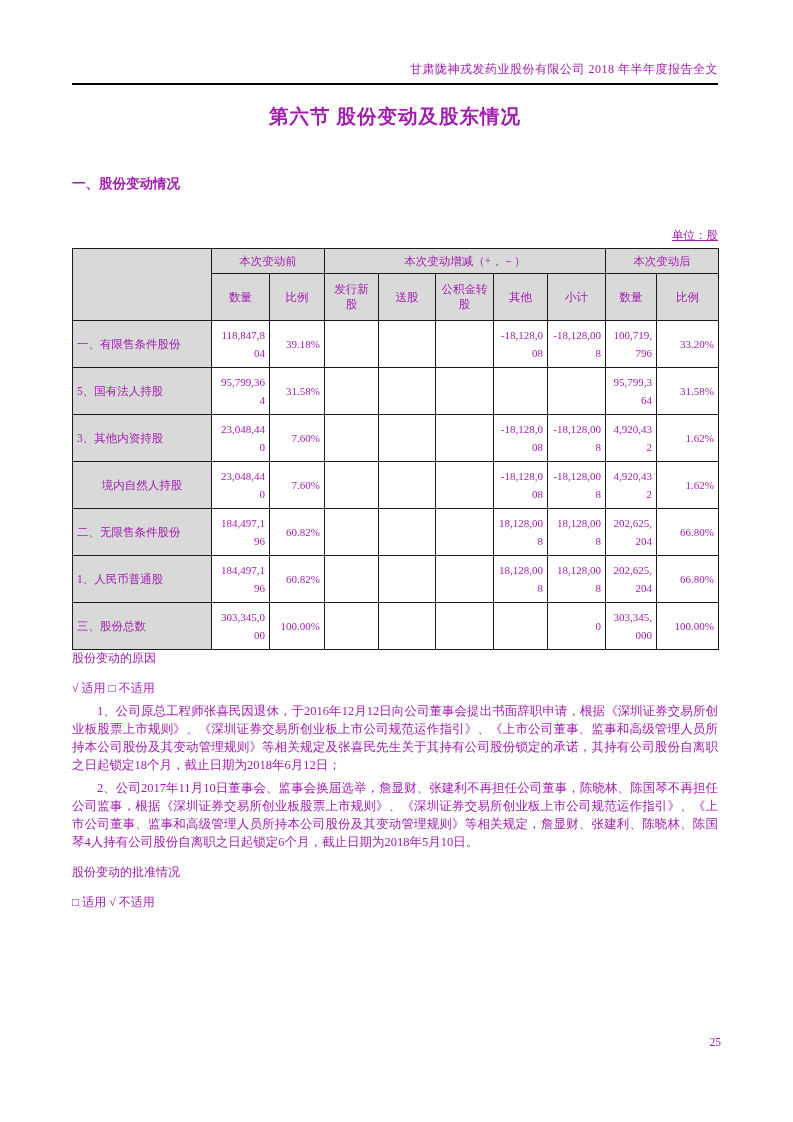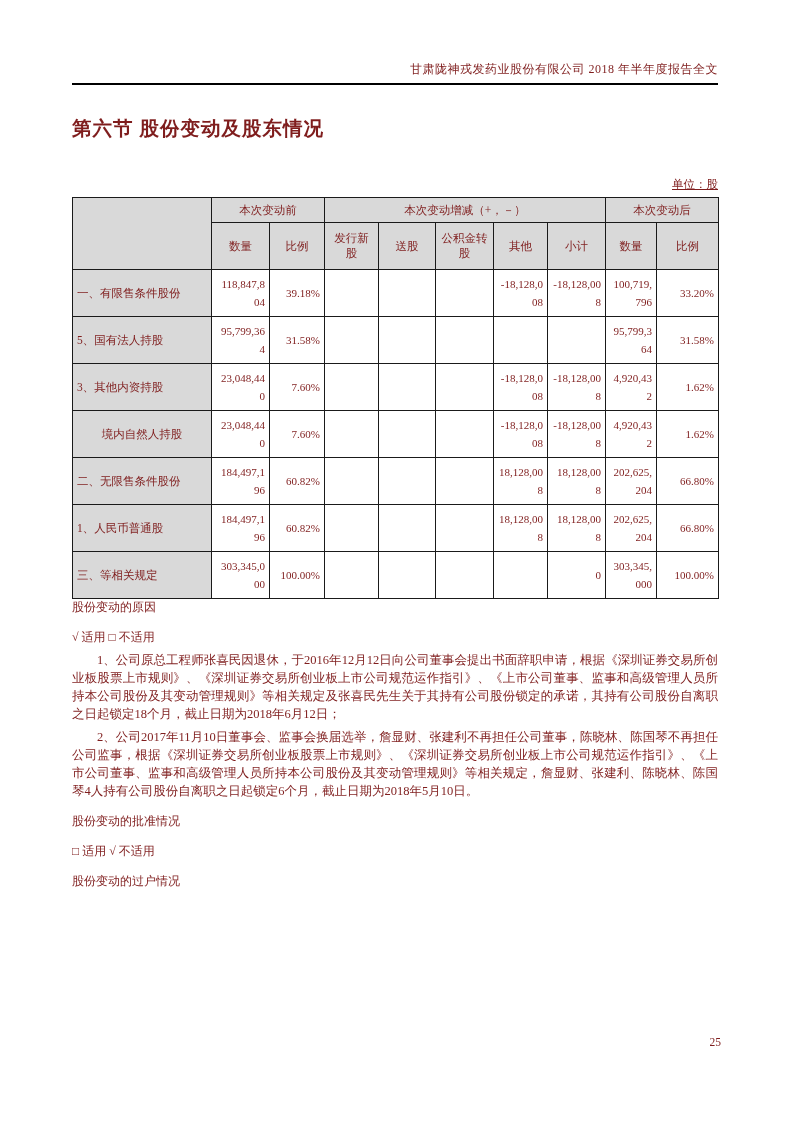--- a/index.html
+++ b/index.html
@@ -4,39 +4,40 @@
 <style>
   * { margin: 0; padding: 0; box-sizing: border-box; }
   html, body { background: #888; }
   .page {
     position: relative;
     width: 793px;
     height: 1122px;
     margin: 0 auto;
     background: #ffffff;
     font-family: "Liberation Serif", "DejaVu Serif", serif;
-    color: #7f1d1d;
+    color: #a21caf;
     overflow: hidden;
   }
   .content {
     position: absolute;
     left: 72px;
     width: 646px;
     top: 0;
   }
   .running-header {
     padding-top: 61px;
     padding-bottom: 5px;
     border-bottom: 2px solid #000;
     text-align: right;
     font-size: 12px;
     letter-spacing: 0.5px;
   }
   .chapter-title {
-    margin-top: 30px;
+    margin-top: 18px;
+    text-align: center;
     font-size: 19.5px;
     font-weight: bold;
     letter-spacing: 1px;
   }
   .section-heading {
     margin-top: 45px;
     font-size: 13.5px;
     font-weight: bold;
   }
   .subsection-heading {
@@ -107,20 +108,21 @@
 
 <div class="page">
   <div class="content">
 
     <div class="running-header">
       <span>甘肃陇神戎发药业股份有限公司 2018 年半年度报告全文</span>
     </div>
 
     <div class="chapter-title">第六节 股份变动及股东情况</div>
 
+    <div class="section-heading">一、股份变动情况</div>
 
 
     <div class="unit-line">单位：股</div>
 
     <table class="share-table">
       <colgroup>
         <col style="width:139px">
           <col style="width:58px">
           <col style="width:55px">
         <col style="width:54px">
@@ -217,21 +219,21 @@
             <td class="num-cell">60.82%</td>
             <td class="num-cell"></td>
             <td class="num-cell"></td>
             <td class="num-cell"></td>
             <td class="num-cell">18,128,008</td>
             <td class="num-cell">18,128,008</td>
             <td class="num-cell">202,625,204</td>
             <td class="num-cell">66.80%</td>
           </tr>
           <tr>
-            <td class="label-cell">三、等相关规定</td>
+            <td class="label-cell">三、股份总数</td>
             <td class="num-cell">303,345,000</td>
             <td class="num-cell">100.00%</td>
             <td class="num-cell"></td>
             <td class="num-cell"></td>
             <td class="num-cell"></td>
             <td class="num-cell"></td>
             <td class="num-cell">0</td>
             <td class="num-cell">303,345,000</td>
             <td class="num-cell">100.00%</td>
           </tr>
@@ -239,18 +241,17 @@
     </table>
 
     <div class="note-line">股份变动的原因</div>
     <div class="note-line spaced">√ 适用 □ 不适用</div>
 
     <p class="para">1、公司原总工程师张喜民因退休，于2016年12月12日向公司董事会提出书面辞职申请，根据《深圳证券交易所创业板股票上市规则》、《深圳证券交易所创业板上市公司规范运作指引》、《上市公司董事、监事和高级管理人员所持本公司股份及其变动管理规则》等相关规定及张喜民先生关于其持有公司股份锁定的承诺，其持有公司股份自离职之日起锁定18个月，截止日期为2018年6月12日；</p>
     <p class="para">2、公司2017年11月10日董事会、监事会换届选举，詹显财、张建利不再担任公司董事，陈晓林、陈国琴不再担任公司监事，根据《深圳证券交易所创业板股票上市规则》、《深圳证券交易所创业板上市公司规范运作指引》、《上市公司董事、监事和高级管理人员所持本公司股份及其变动管理规则》等相关规定，詹显财、张建利、陈晓林、陈国琴4人持有公司股份自离职之日起锁定6个月，截止日期为2018年5月10日。</p>
 
     <div class="note-line spaced">股份变动的批准情况</div>
     <div class="note-line spaced">□ 适用 √ 不适用</div>
-    <div class="note-line spaced">股份变动的过户情况</div>
 
   </div>
 
   <div class="page-number">25</div>
 </div>
 
 </body></html>

